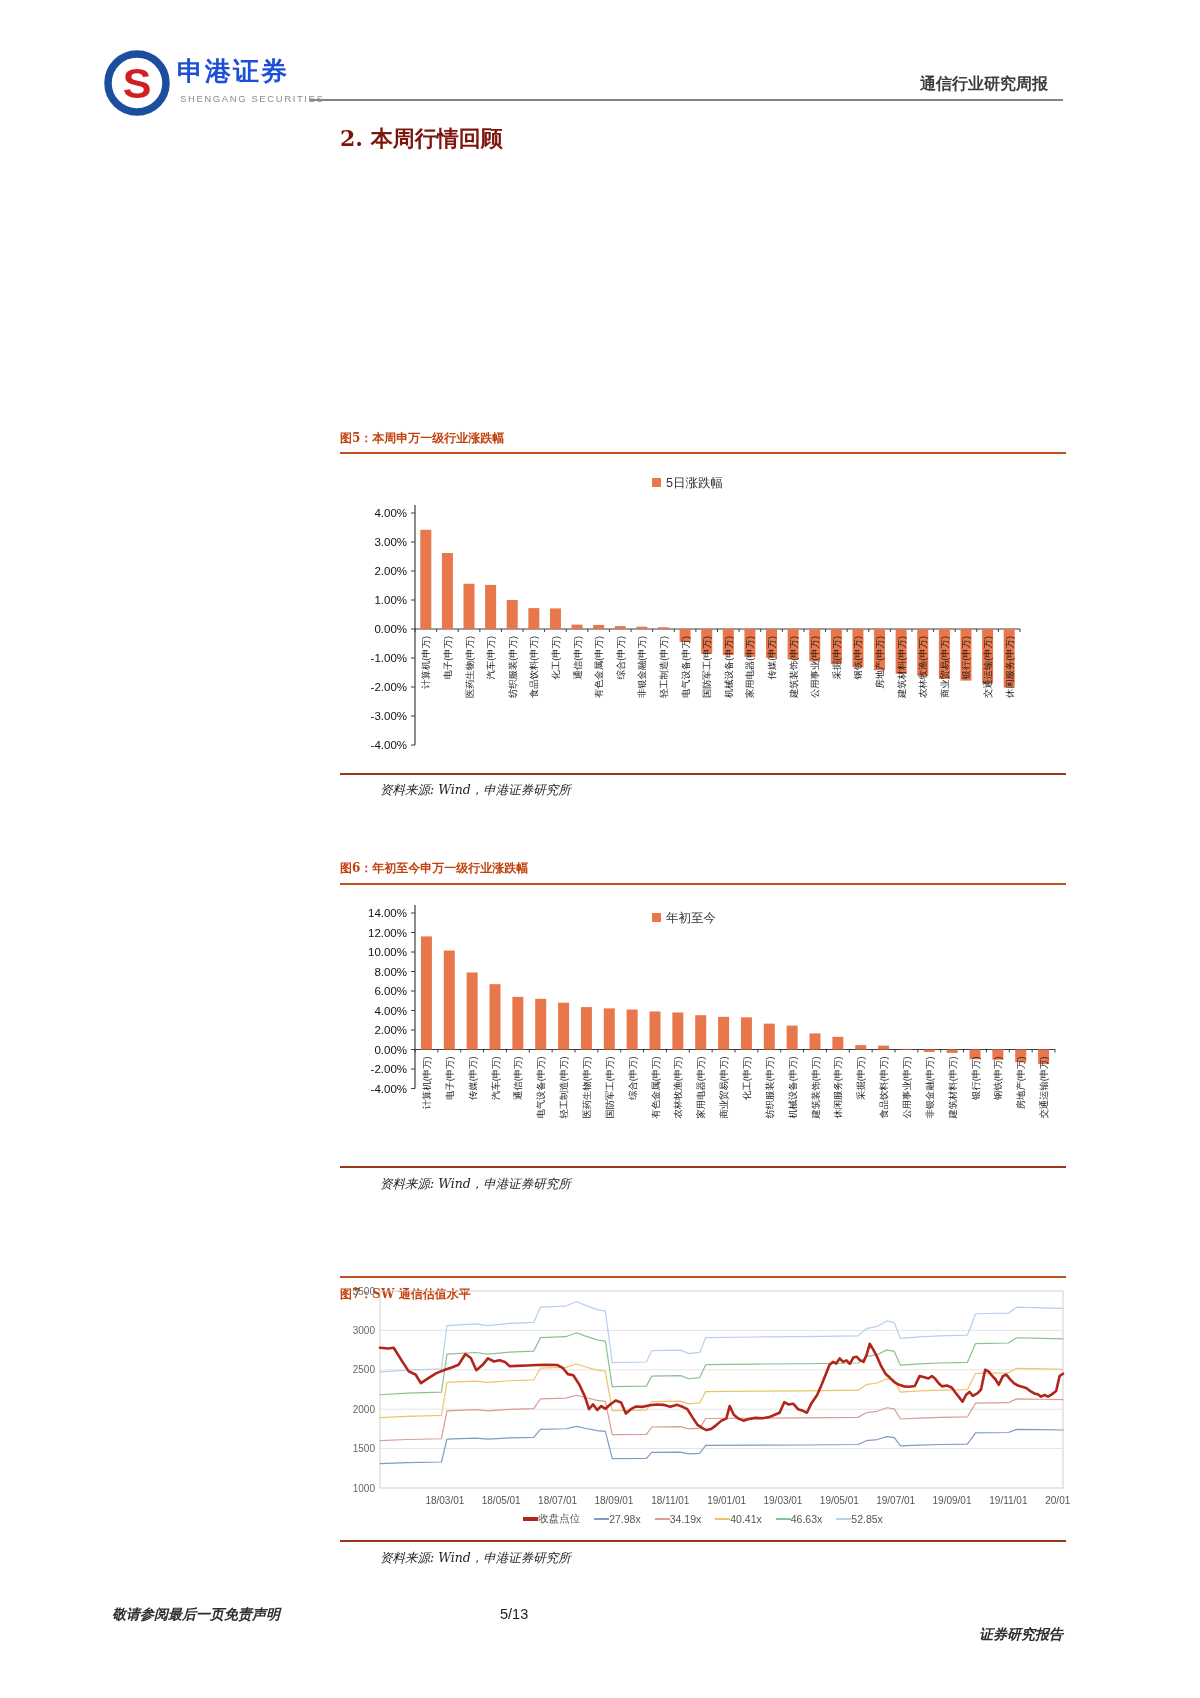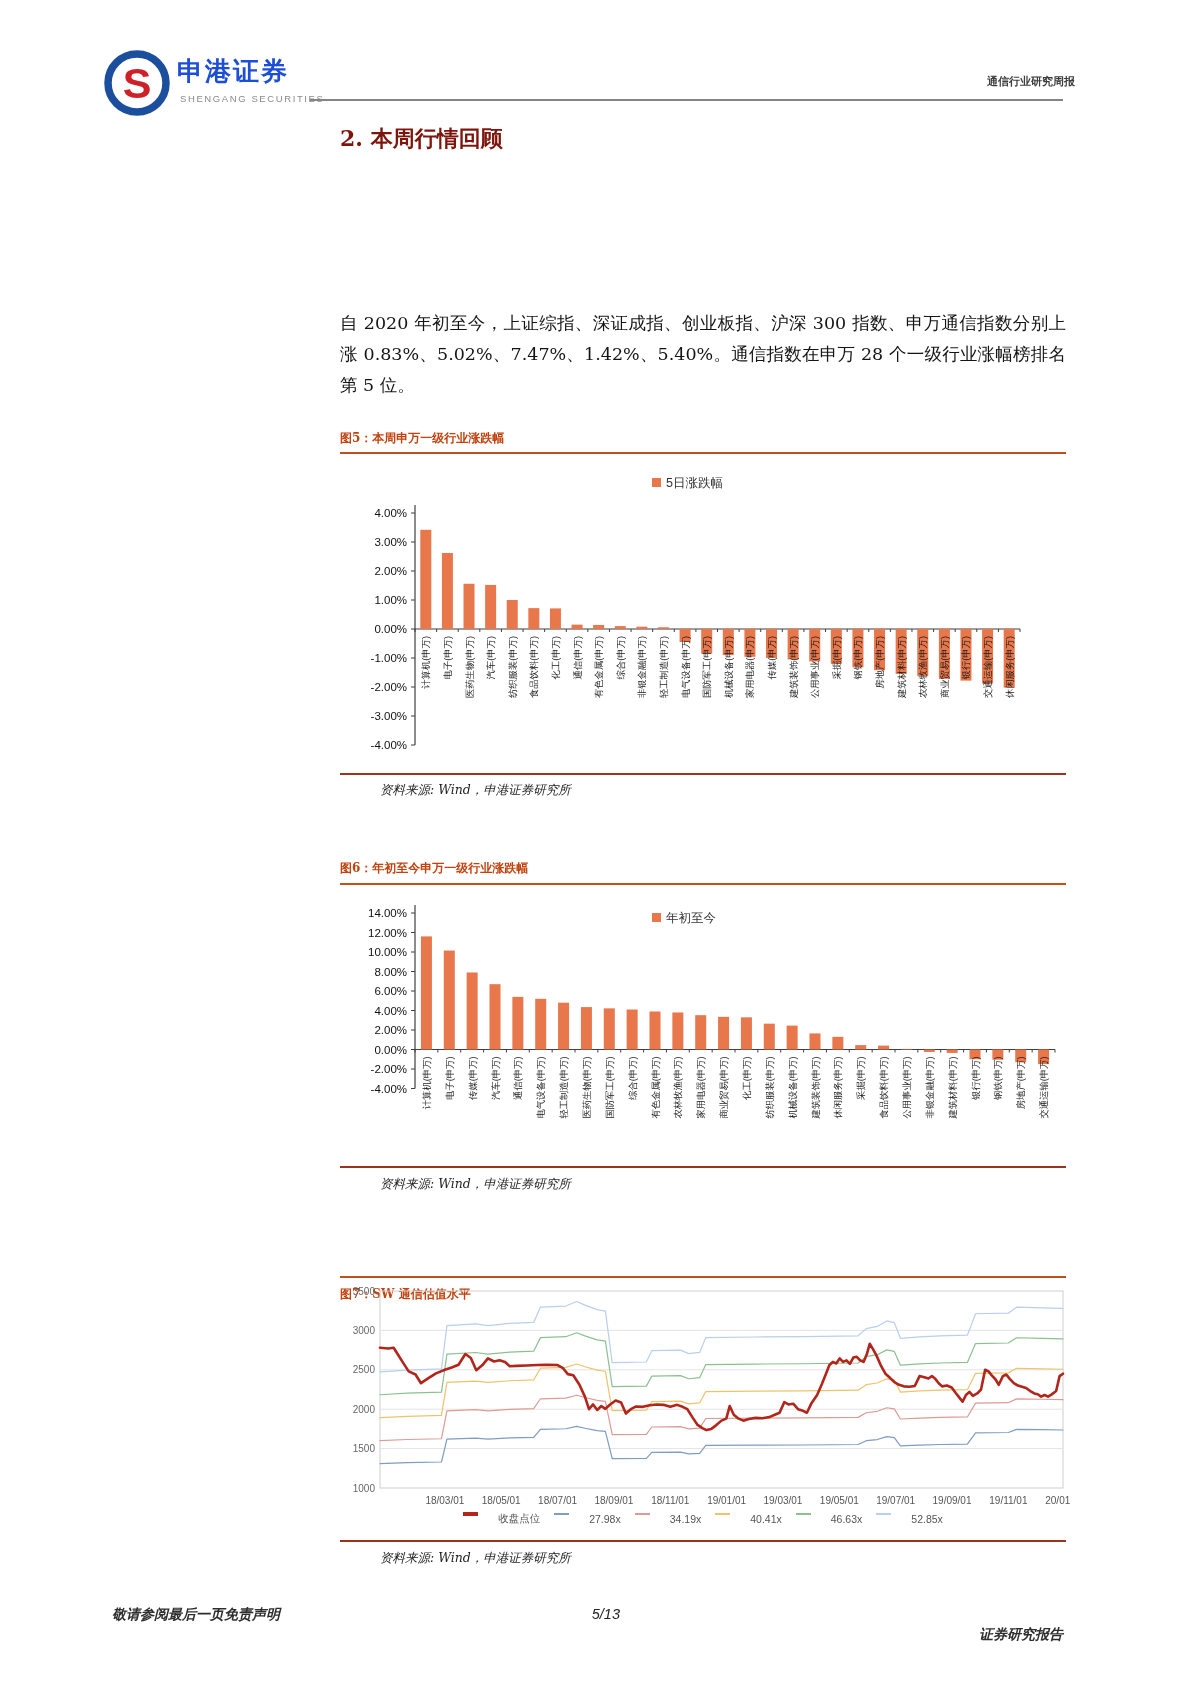--- a/index.html
+++ b/index.html
@@ -3,66 +3,65 @@
 <meta charset="utf-8">
 <style>
   * { margin:0; padding:0; box-sizing:border-box; }
   body { background:#e9e9e9; font-family:"DejaVu Serif", serif; }
   .page { position:relative; width:1200px; height:1698px; background:#ffffff; margin:0 auto; overflow:hidden; }
   .abs { position:absolute; }
 
   
   .brand-cn { left:177px; top:54px; font-size:26px; font-weight:bold; color:#1d4ed8; letter-spacing:2px; }
   .brand-en { left:180px; top:93px; font-size:9.5px; color:#8b8b8b; letter-spacing:1.6px; font-family:"Liberation Sans",sans-serif; }
-  .report-type { top:74px; right:125px; font-size:11px; color:#3c3c3c; font-weight:bold; }
+  .report-type { top:74px; right:152px; font-size:16px; color:#3c3c3c; font-weight:bold; }
   .header-rule { left:310px; top:99px; width:753px; height:2px; background:#858585; }
 
   .section-title { left:340px; top:124px; font-size:22px; font-weight:bold; color:#7e150c; }
 
   .para { left:340px; width:726px; font-size:17.5px; line-height:31px; color:#141414; text-align:justify; }
   .p1 { top:192px; }
   .p2 { top:308px; }
 
   .fig-title { left:340px; font-size:12px; font-weight:bold; color:#c2410c; }
   .fig-rule { left:340px; width:726px; height:2px; background:#c24f1e; }
   .fig-rule-dark { left:340px; width:726px; height:2px; background:#9c331c; }
   .source { left:340px; font-size:12.5px; font-style:italic; color:#1e1e1e;margin-left:40px; }
 
   .chart { left:340px; }
 
   .fig7-legend { left:340px; top:1512px; width:726px; display:flex; justify-content:center; gap:14px;
                  font-family:"Liberation Sans",sans-serif; font-size:10.5px; color:#555; align-items:center; }
-  .fig7-legend .item { display:flex; align-items:flex-start; gap:20px; }
+  .fig7-legend .item { display:flex; align-items:center; gap:0; }
   .fig7-legend .swatch { display:inline-block; width:15px; }
 
   
   .footer-left { left:112px; top:1606px; font-size:14px; font-style:italic; font-weight:bold; color:#2e2e2e; }
-  .footer-center { left:500px; top:1606px; width:120px; text-align:right; font-size:14.5px; color:#222;
-                   font-family:"Liberation Sans",sans-serif;font-style:italic; }
+  .footer-center { left:500px; top:1606px; width:120px; text-align:left; font-size:14.5px; color:#222;
+                   font-family:"Liberation Sans",sans-serif; }
   .footer-right { right:137px; top:1606px; font-size:14px; font-style:italic; font-weight:bold; color:#2e2e2e;margin-top:20px; }
 
   svg text { font-family:"Liberation Sans","DejaVu Sans",sans-serif; }
 </style>
 </head>
 <body>
 
 <div class="page">
 
   <svg class="abs" style="left:104px; top:50px;" width="66" height="66" viewBox="0 0 66 66">
     <circle cx="33" cy="33" r="29" fill="none" stroke="#1c4e9e" stroke-width="7.5"></circle>
     <circle cx="33" cy="33" r="24" fill="#ffffff"></circle>
     <text x="33" y="48" text-anchor="middle" font-size="43" font-weight="bold" fill="#cf2027" font-family="DejaVu Serif, serif">S</text>
   </svg>
   <div class="abs brand-cn">申港证券</div>
   <div class="abs brand-en">SHENGANG SECURITIES</div>
   <div class="abs report-type">通信行业研究周报</div>
   <div class="abs header-rule"></div>
 
   <div class="abs section-title">2. 本周行情回顾</div>
-  <p class="abs para p2">自 2020 年初至今，上证综指、深证成指、创业板指、沪深 300 指数、申万通信指数分别上涨 0.83%、5.02%、7.47%、1.42%、5.40%。通信指数在申万 28 个一级行业涨幅榜排名第 5 位。</p>
 
   <div class="abs fig-title" style="top:430px;">图5：本周申万一级行业涨跌幅</div>
   <div class="abs fig-rule" style="top:452px;"></div>
   <div class="abs chart" style="top:456px;" id="fig5-mount"><svg width="730" height="305">
         <line x1="75" y1="49" x2="75" y2="289" stroke="#3f3f3f" stroke-width="1.2"></line>
         <line x1="71" y1="57" x2="75" y2="57" stroke="#3f3f3f"></line>
         <text x="67" y="61" text-anchor="end" font-size="11.5" fill="#111">4.00%</text>
         <line x1="71" y1="86" x2="75" y2="86" stroke="#3f3f3f"></line>
         <text x="67" y="90" text-anchor="end" font-size="11.5" fill="#111">3.00%</text>
         <line x1="71" y1="115" x2="75" y2="115" stroke="#3f3f3f"></line>

